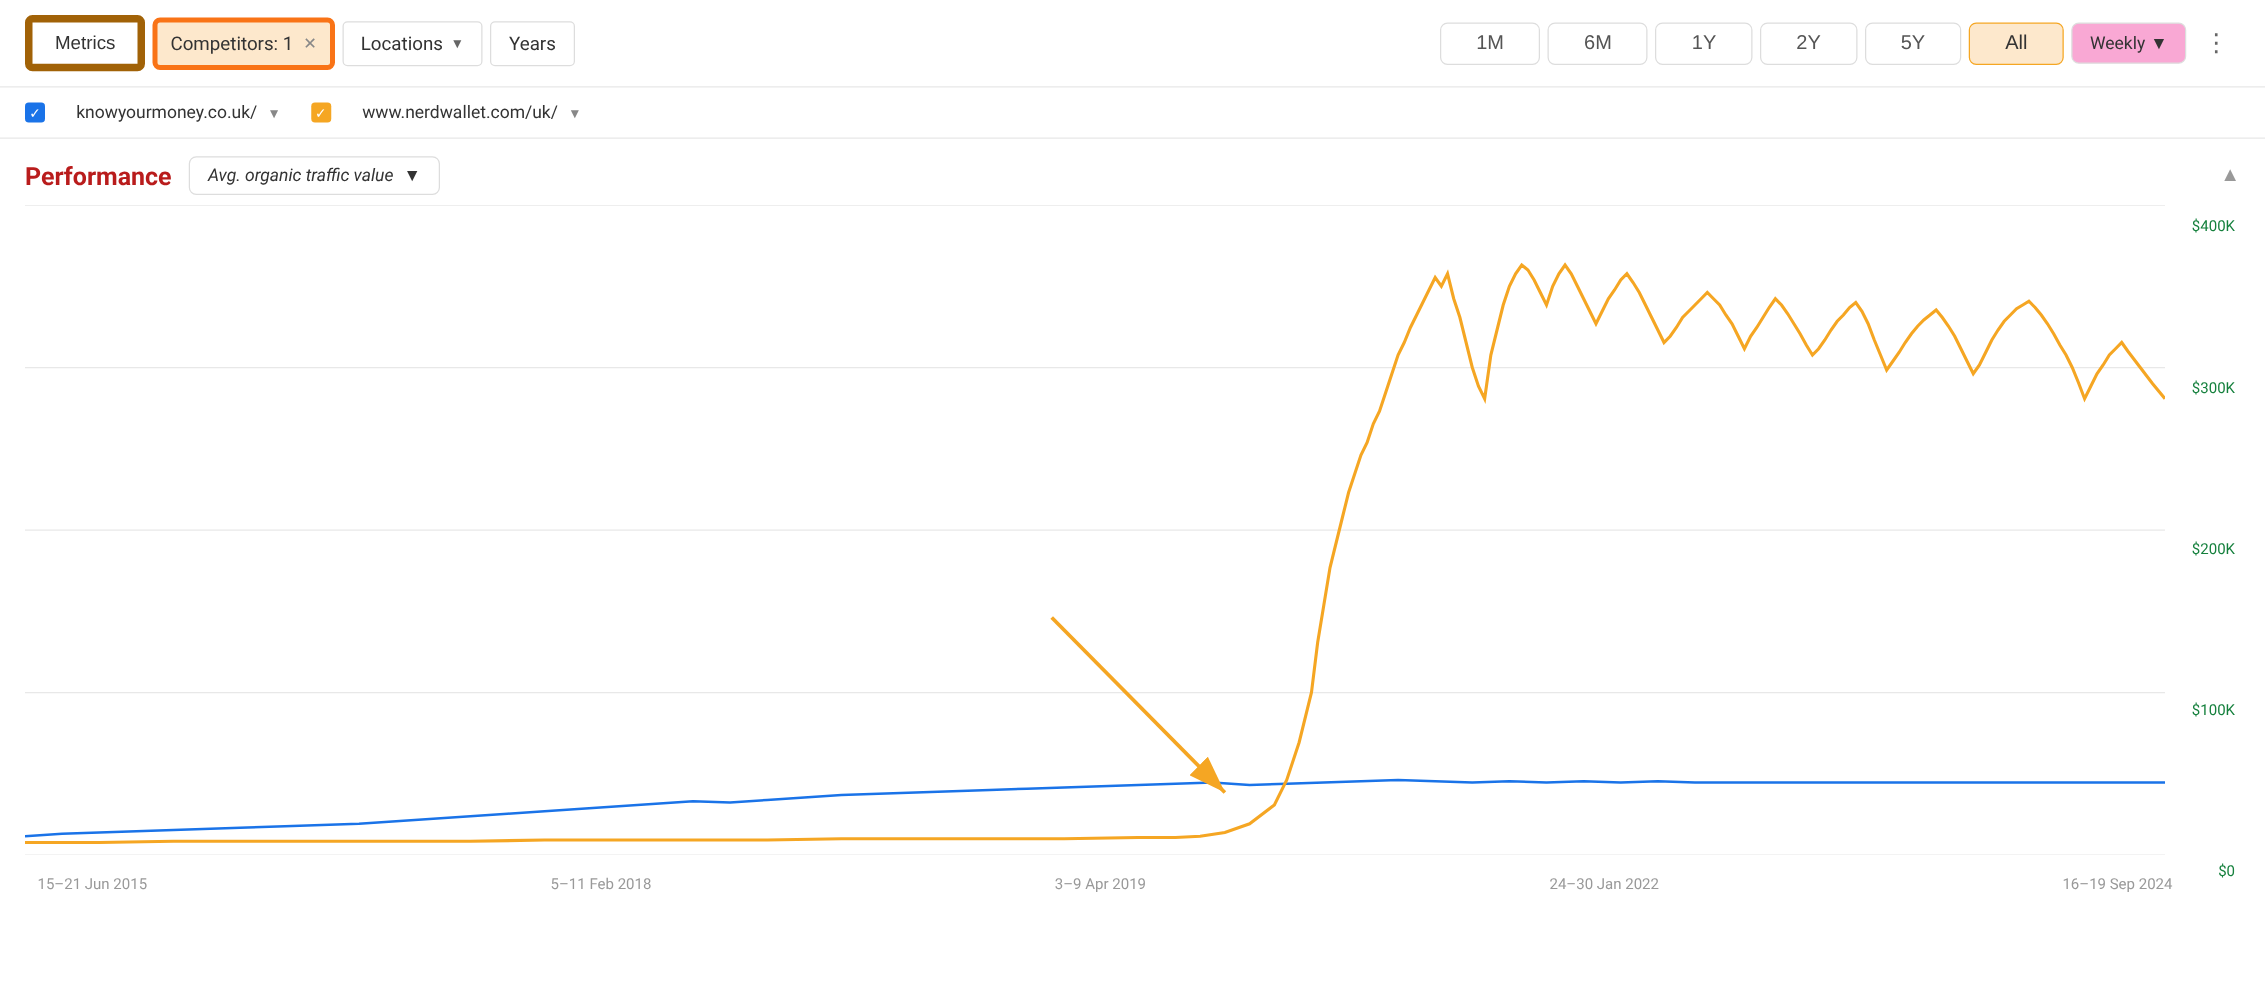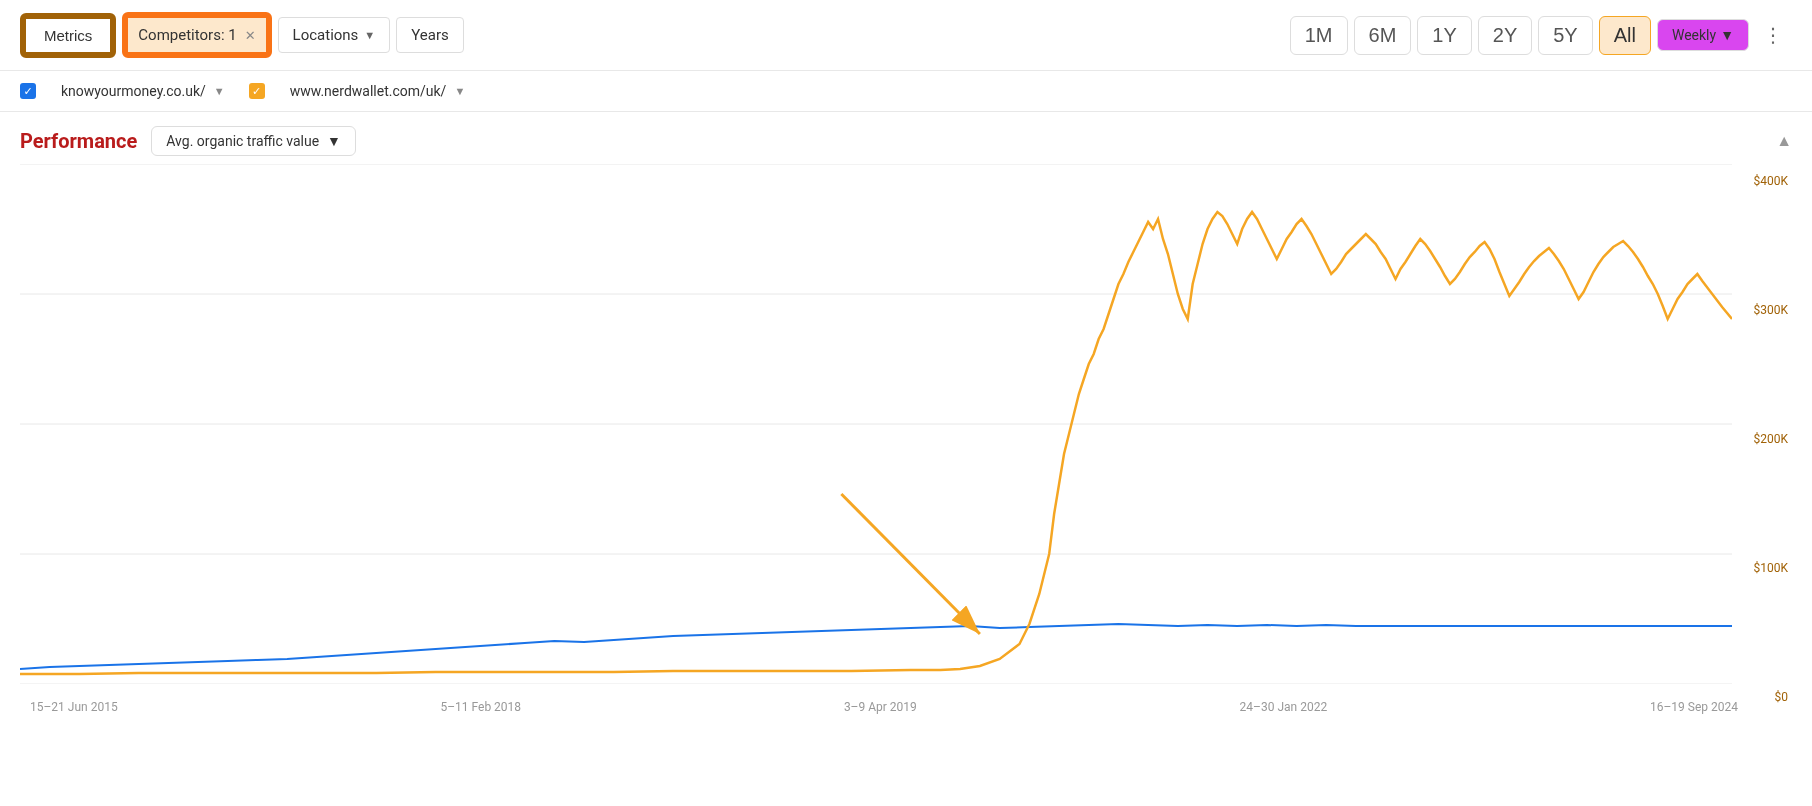--- a/index.html
+++ b/index.html
@@ -34,21 +34,21 @@
       font-size: 15px;
       cursor: pointer;
       color: #333;
     }
 
     .tab-competitors {
       display: flex;
       align-items: center;
       gap: 0;
       background: #fde8cc;
-      border: 6px solid #f97316;
+      border: 4px solid #f97316;
       border-radius: 6px;
       padding: 8px 10px;
       font-size: 15px;
       cursor: pointer;
     }
 
     .tab-competitors .close-x {
       margin-left: 8px;
       color: #888;
       font-size: 13px;
@@ -72,43 +72,43 @@
       color: #666;
     }
 
     .top-bar-right {
       display: flex;
       align-items: center;
       gap: 6px;
     }
 
     .time-btn {
-      padding: 7px 14px;
+      padding: 7px 28px;
       border: 1px solid #ddd;
       border-radius: 6px;
       background: #fff;
-      font-size: 20px;
+      font-size: 16px;
       cursor: pointer;
       color: #555;
     }
 
     .time-btn.active-orange {
       background: #fde8cc;
       border-color: #f5a623;
       color: #333;
     }
 
     .weekly-btn {
       display: flex;
       align-items: center;
       gap: 4px;
       padding: 7px 14px;
       border: 1px solid #ddd;
       border-radius: 6px;
-      background: #d946ef;
+      background: #f9a8d4;
       font-size: 14px;
       cursor: pointer;
     }
 
     .more-btn {
       padding: 4px 8px;
       background: none;
       border: none;
       font-size: 20px;
       cursor: pointer;
@@ -191,20 +191,21 @@
     .metric-dropdown {
       display: flex;
       align-items: center;
       gap: 8px;
       padding: 6px 14px;
       border: 1px solid #ddd;
       border-radius: 6px;
       background: #fff;
       font-size: 14px;
       cursor: pointer;
+      font-style: italic;
     }
 
     .collapse-btn {
       color: #999;
       font-size: 16px;
       cursor: pointer;
       background: none;
       border: none;
     }
 
@@ -228,21 +229,21 @@
       width: 60px;
       display: flex;
       flex-direction: column-reverse;
       justify-content: space-between;
       padding: 10px 0;
       pointer-events: none;
     }
 
     .y-label {
       font-size: 12px;
-      color: #a16207;
+      color: #15803d;
       text-align: right;
       padding-right: 4px;
     }
 
     .x-axis-labels {
       position: absolute;
       bottom: 0;
       left: 0;
       right: 60px;
       display: flex;

